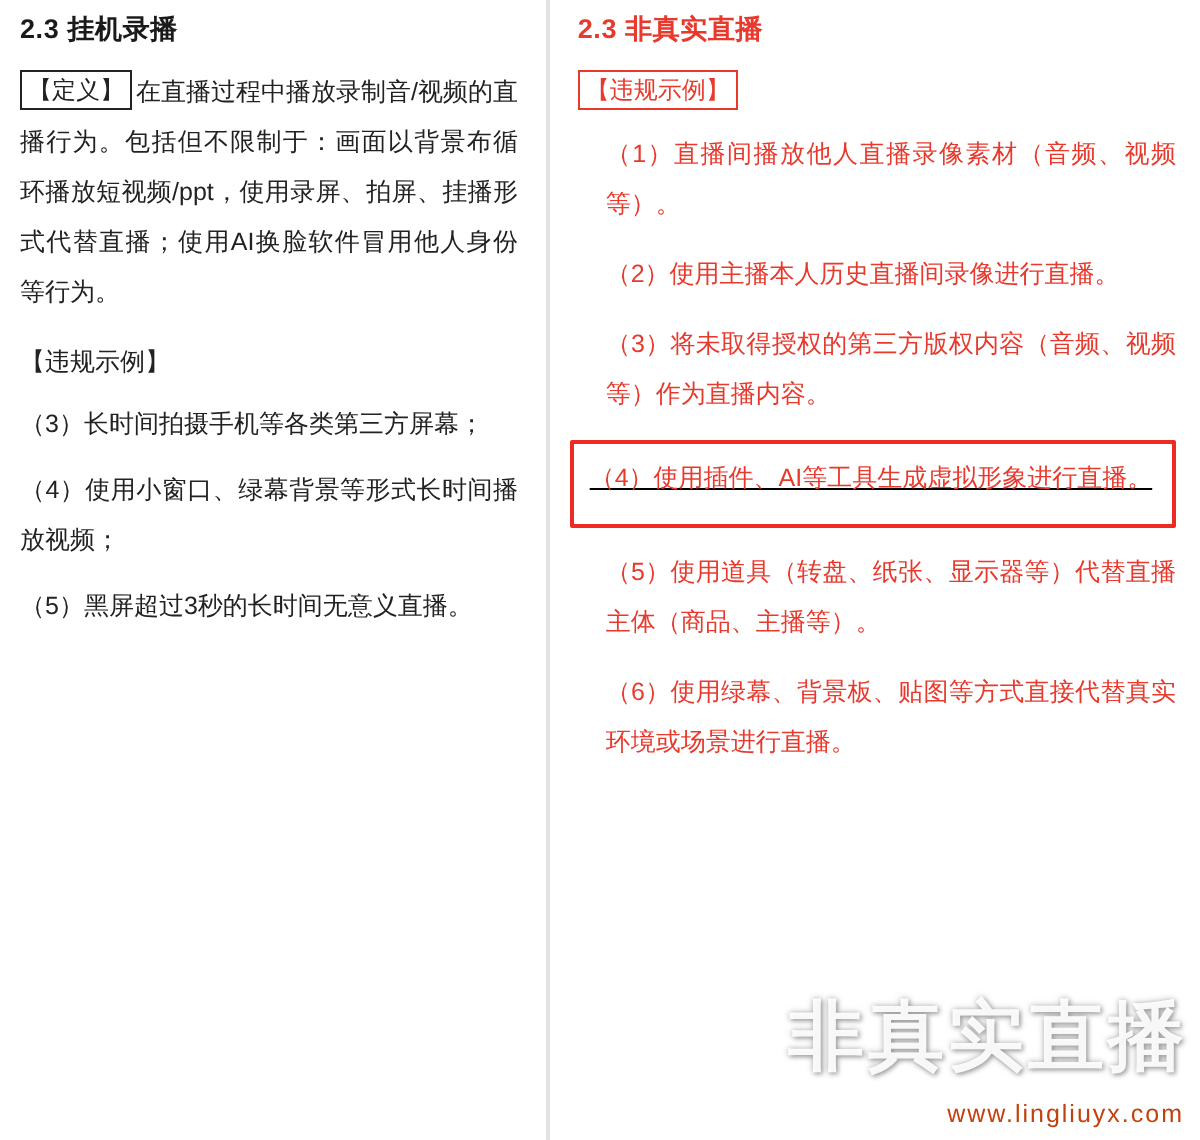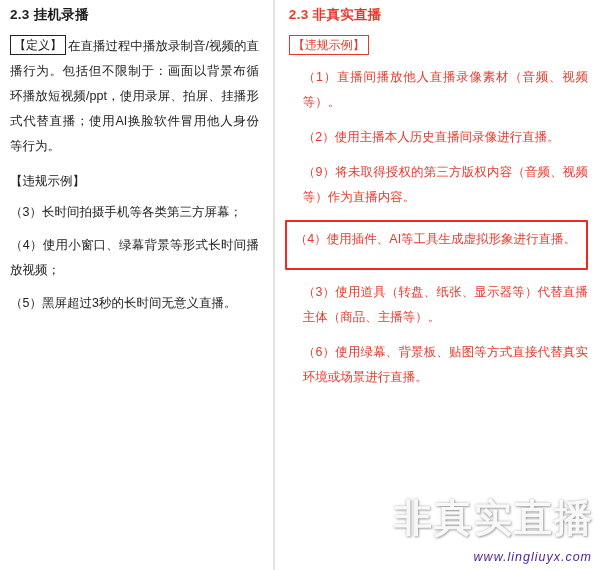--- a/index.html
+++ b/index.html
@@ -92,23 +92,24 @@
   }
   .item-red {
     color: #e8392c;
     margin: 0 0 10px 0;
   }
   .indent {
     padding-left: 14px;
   }
   .highlight-box {
     border: 2px solid #ee2b22;
-    padding: 5px 8px 16px 8px;
+    padding: 5px 8px 10px 8px;
     margin: 4px 0 10px -4px;
     border-radius: 1px;
+    text-decoration: underline;
   }
   .highlight-box .item {
     margin: 0;
   }
   .watermark {
     position: absolute;
     right: 6px;
     bottom: 26px;
     font-size: 38px;
     font-weight: bold;
@@ -116,24 +117,23 @@
     text-shadow: 0 0 3px rgba(120,120,120,0.55), 1px 1px 2px rgba(90,90,90,0.45);
     letter-spacing: 2px;
     pointer-events: none;
     font-family: "DejaVu Sans", sans-serif;
   }
   .watermark-sub {
     position: absolute;
     right: 8px;
     bottom: 6px;
     font-size: 12.5px;
-    color: #4c1d95;
+    color: #c2410c;
     letter-spacing: 1px;
     font-family: "Liberation Sans", sans-serif;
-    font-style: italic;
   }
   .fade-bottom {
     position: absolute;
     left: 0;
     right: 0;
     bottom: 0;
     height: 22px;
     background: linear-gradient(to bottom, rgba(255,255,255,0), #ffffff 80%);
     pointer-events: none;
   }
@@ -170,27 +170,27 @@
       <span>非真实直播</span>
     </div>
 
 
     <div class="block tag-line red">
       <span class="lead lead-red">【违规示例】</span>
     </div>
 
     <div class="item item-red indent">（1）直播间播放他人直播录像素材（音频、视频等）。</div>
     <div class="item item-red indent">（2）使用主播本人历史直播间录像进行直播。</div>
-    <div class="item item-red indent">（9）将未取得授权的第三方版权内容（音频、视频等）作为直播内容。</div>
+    <div class="item item-red indent">（3）将未取得授权的第三方版权内容（音频、视频等）作为直播内容。</div>
 
     <div class="highlight-box">
       <div class="item item-red">（4）使用插件、AI等工具生成虚拟形象进行直播。</div>
     </div>
 
-    <div class="item item-red indent">（3）使用道具（转盘、纸张、显示器等）代替直播主体（商品、主播等）。</div>
+    <div class="item item-red indent">（5）使用道具（转盘、纸张、显示器等）代替直播主体（商品、主播等）。</div>
     <div class="item item-red indent">（6）使用绿幕、背景板、贴图等方式直接代替真实环境或场景进行直播。</div>
 
     <div class="fade-bottom"></div>
   </div>
 
   <div class="watermark">非真实直播</div>
   <div class="watermark-sub">www.lingliuyx.com</div>
 
 </div>
 

